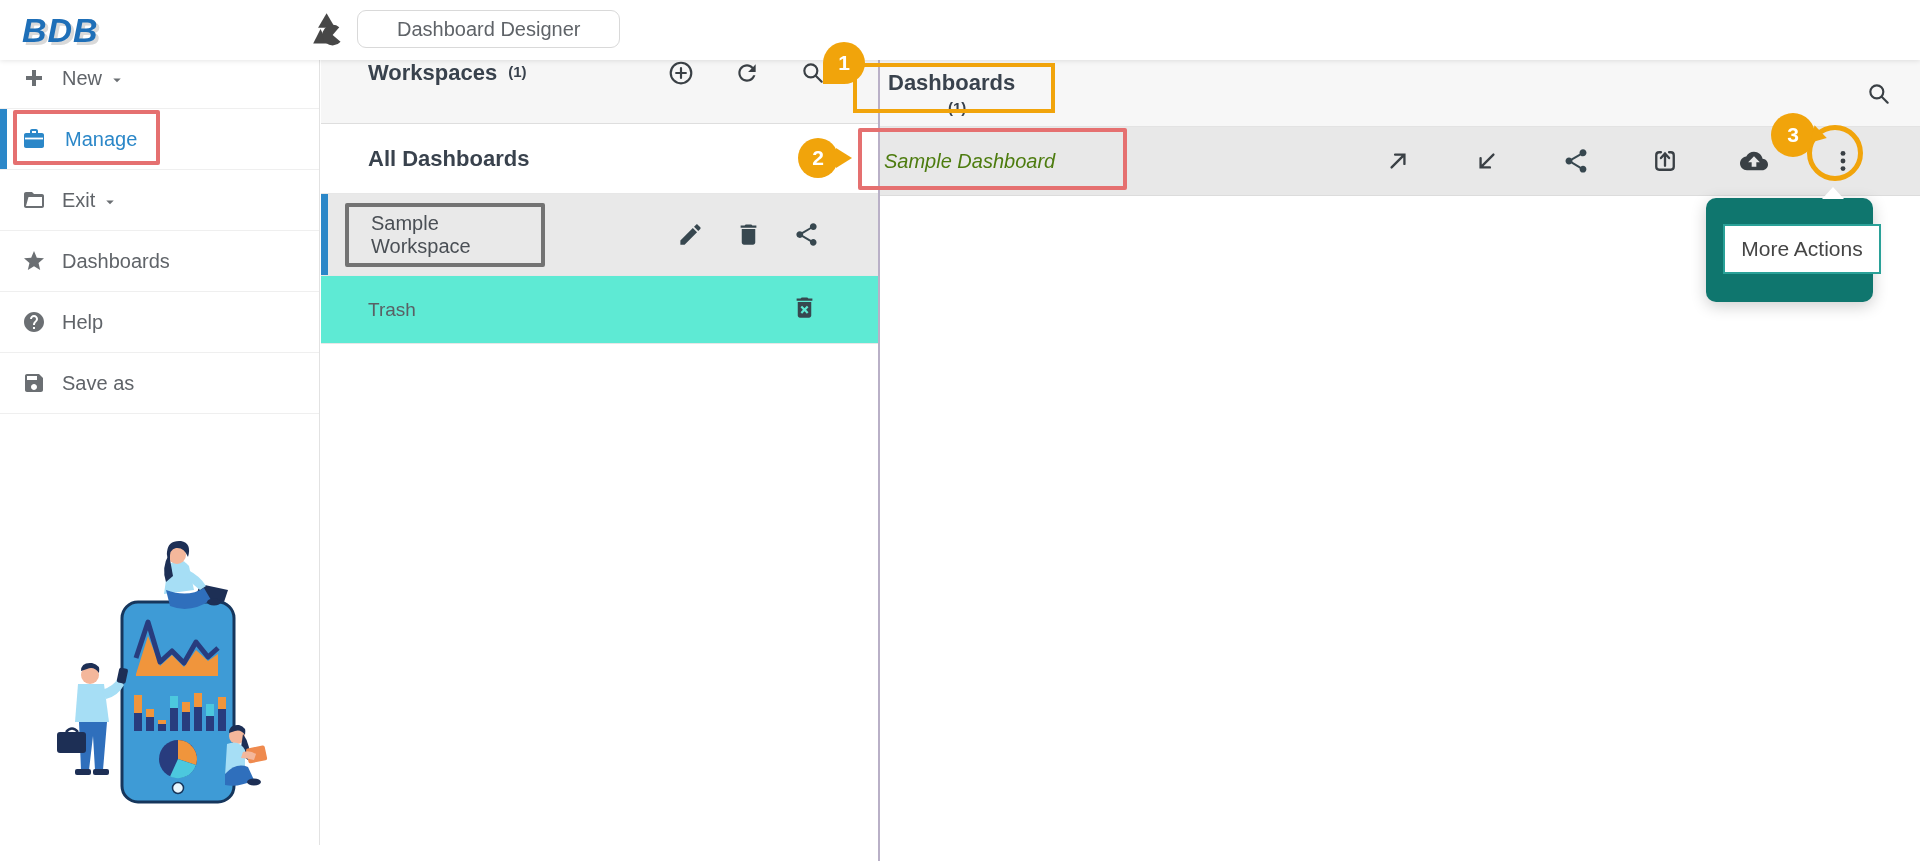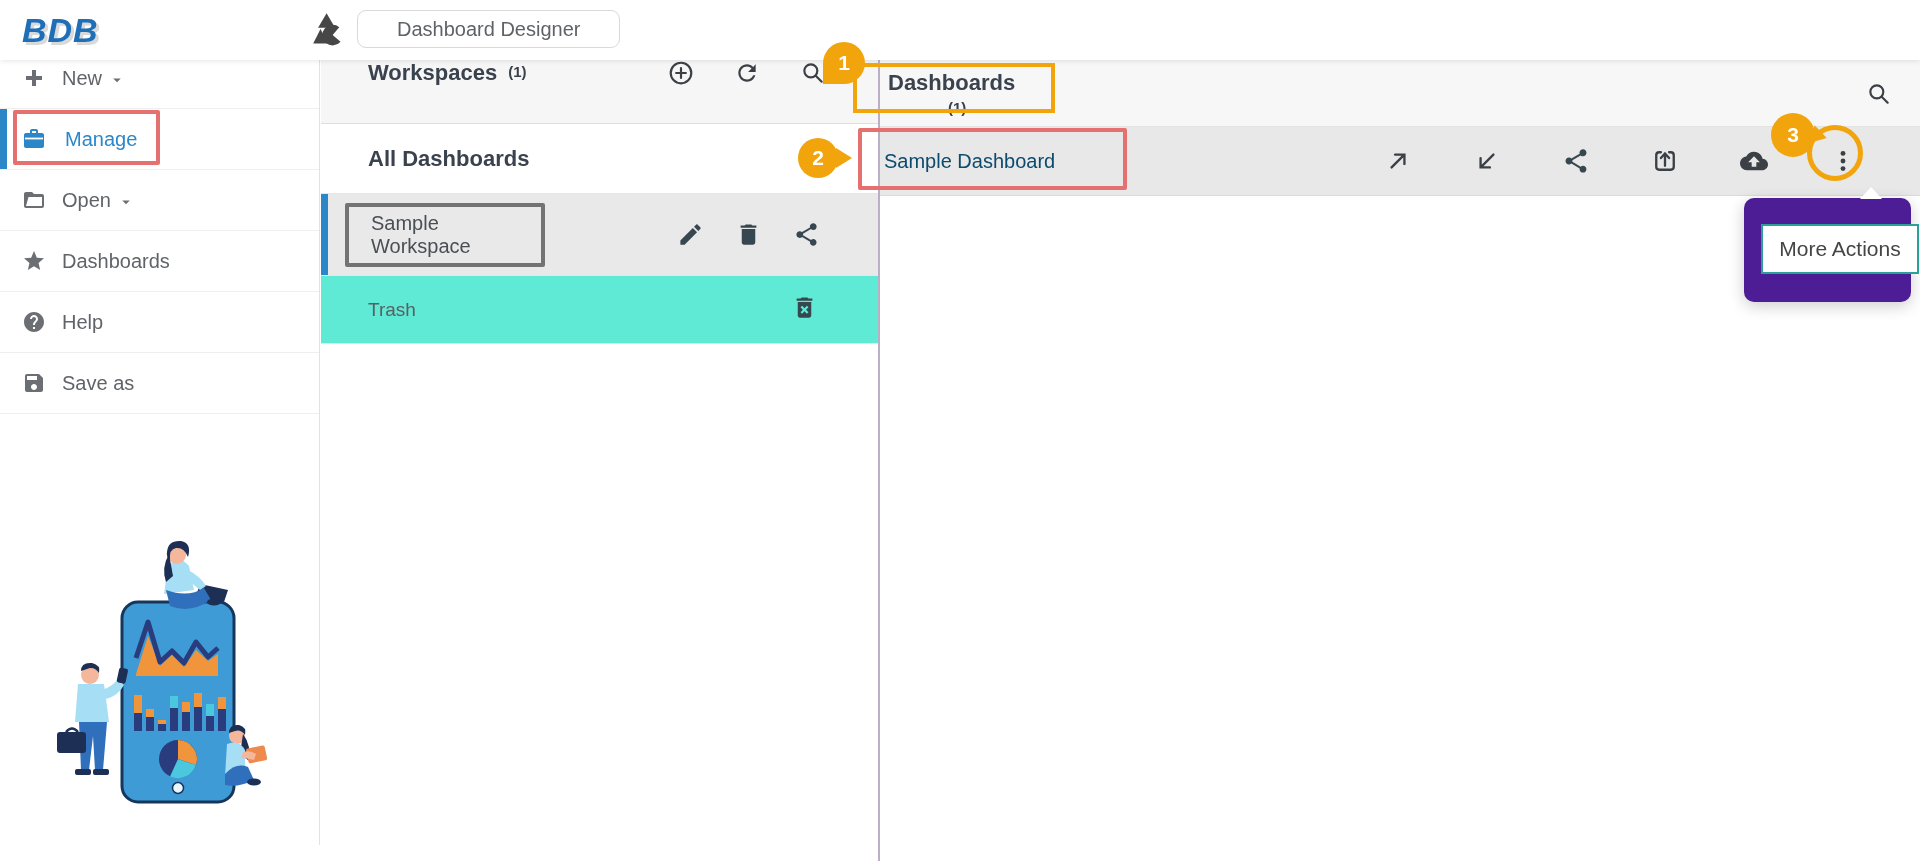--- a/index.html
+++ b/index.html
@@ -53,21 +53,21 @@
   
   .v-divider { position:absolute; left:878px; top:60px; width:2px; height:801px; background:#b9b0c7; }
 
   
   .panel-db { position:absolute; left:880px; top:60px; width:1040px; height:801px; background:#fff; }
   .db-header { position:relative; height:67px; background:#f7f7f7; border-bottom:1px solid #e3e3e3; }
   .db-title-inner { position:absolute; left:-10px; top:10px; display:flex; align-items:center; padding-left:18px; height:44px;flex-direction:column; }
   .db-search { position:absolute; right:28px; top:21px; width:26px; height:26px; cursor:pointer; }
   .row-db { height:69px; background:#e8e8e8; border-bottom:1px solid #dcdcdc; padding-left:0; }
   .db-name { margin-left:-10px; height:62px; width:269px; display:flex; align-items:center;
-             padding-left:14px; font-size:20px; color:#0c4a6e; }
+             padding-left:14px; font-size:20px; color:#4d7c0f;font-style:italic; }
   .row-db .row-icons { margin-left:auto; display:flex; align-items:center; gap:61px; padding-right:63px; }
   .row-db .row-icons svg { width:28px; height:28px; }
 
   
   .orange-box { position:absolute; border:4px solid #f1a40b; pointer-events:none; z-index:6; }
   .box-dashboards { left:853px; top:63px; width:202px; height:50px; }
   .red-box-db { position:absolute; left:858px; top:128px; width:269px; height:62px;
                 border:4px solid #e57070; border-radius:2px; pointer-events:none; z-index:6; }
   .badge { position:absolute; background:#f1a40b; color:#fff; font-weight:700; font-size:21px;
            display:flex; align-items:center; justify-content:center; z-index:8; }
@@ -77,21 +77,21 @@
                     border-top:10px solid transparent; border-bottom:10px solid transparent;
                     border-left:16px solid #f1a40b; }
   .badge-3 { left:1771px; top:113px; width:44px; height:44px; border-radius:50%; }
   .badge-3::after { content:""; position:absolute; right:-12px; top:14px; width:0; height:0;
                     border-top:9px solid transparent; border-bottom:9px solid transparent;
                     border-left:15px solid #f1a40b; transform:rotate(15deg); }
   .ring { position:absolute; left:1807px; top:125px; width:56px; height:56px; border-radius:50%;
           border:5px solid #f1a40b; z-index:7; pointer-events:none; }
 
   
-  .popup { position:absolute; left:1744px; top:198px; width:167px; height:104px; background:#4c1d95;
+  .popup { position:absolute; left:1706px; top:198px; width:167px; height:104px; background:#0f766e;
            border-radius:10px; box-shadow:0 4px 16px rgba(0,0,0,.20); z-index:9; }
   .popup::before { content:""; position:absolute; left:116px; top:-11px; width:0; height:0;
                    border-left:11px solid transparent; border-right:11px solid transparent;
                    border-bottom:12px solid #fff; }
   .popup-item { position:absolute; left:17px; top:26px; width:158px; height:50px;
                 border:2px solid #2aa198; display:flex; align-items:center; justify-content:center;
                 font-size:21px; color:#454545; cursor:pointer; background:#fff; }
 
   .thin { fill:none; stroke:#3a4045; stroke-width:2; stroke-linecap:round; }
   .dark-fill { fill:#3a4045; }
@@ -135,21 +135,21 @@
         </svg>
       <span class="lbl">Manage</span>
       <div class="manage-annotation"></div>
     </div>
 
     <div class="side-item">
       <svg class="ic" viewBox="0 0 24 24">
         <path d="M20 6h-8l-2-2H4c-1.1 0-1.99.9-1.99 2L2 18c0 1.1.9 2 2 2h16c1.1 0 2-.9 2-2V8c0-1.1-.9-2-2-2zm0 12H4V8h16v10z"></path>
         <path d="M4 18 L6.5 9 H20 V8 H4 Z"></path>
         </svg>
-      <span class="lbl">Open</span>
+      <span class="lbl">Exit</span>
       <svg class="caret" viewBox="0 0 24 24">
           <path d="M7 10l5 5 5-5z"></path>
         </svg>
     </div>
 
     <div class="side-item">
       <svg class="ic" viewBox="0 0 24 24">
         <path d="M12 17.27L18.18 21l-1.64-7.03L22 9.24l-7.19-.61L12 2 9.19 8.63 2 9.24l5.46 4.73L5.82 21z"></path>
         </svg>
       <span class="lbl">Dashboards</span>

